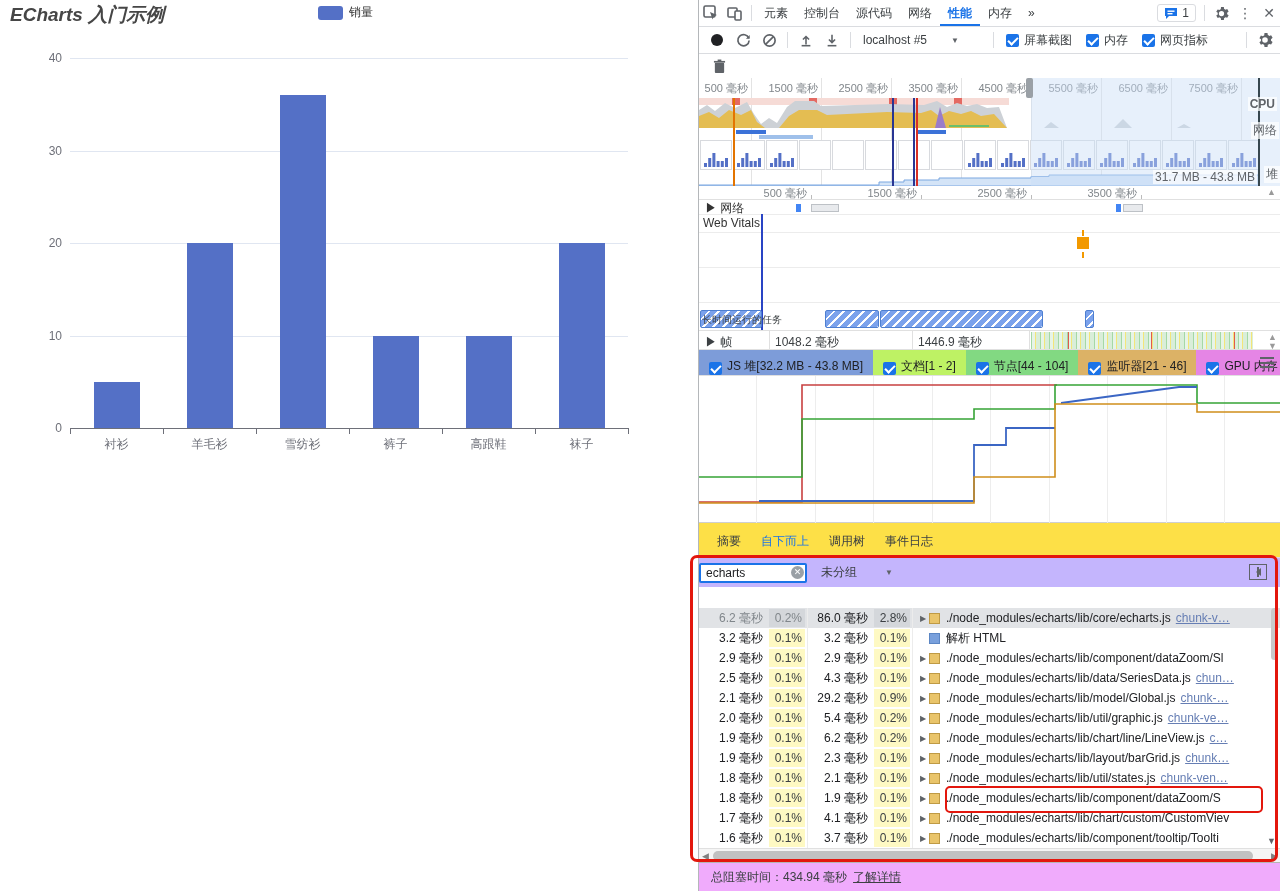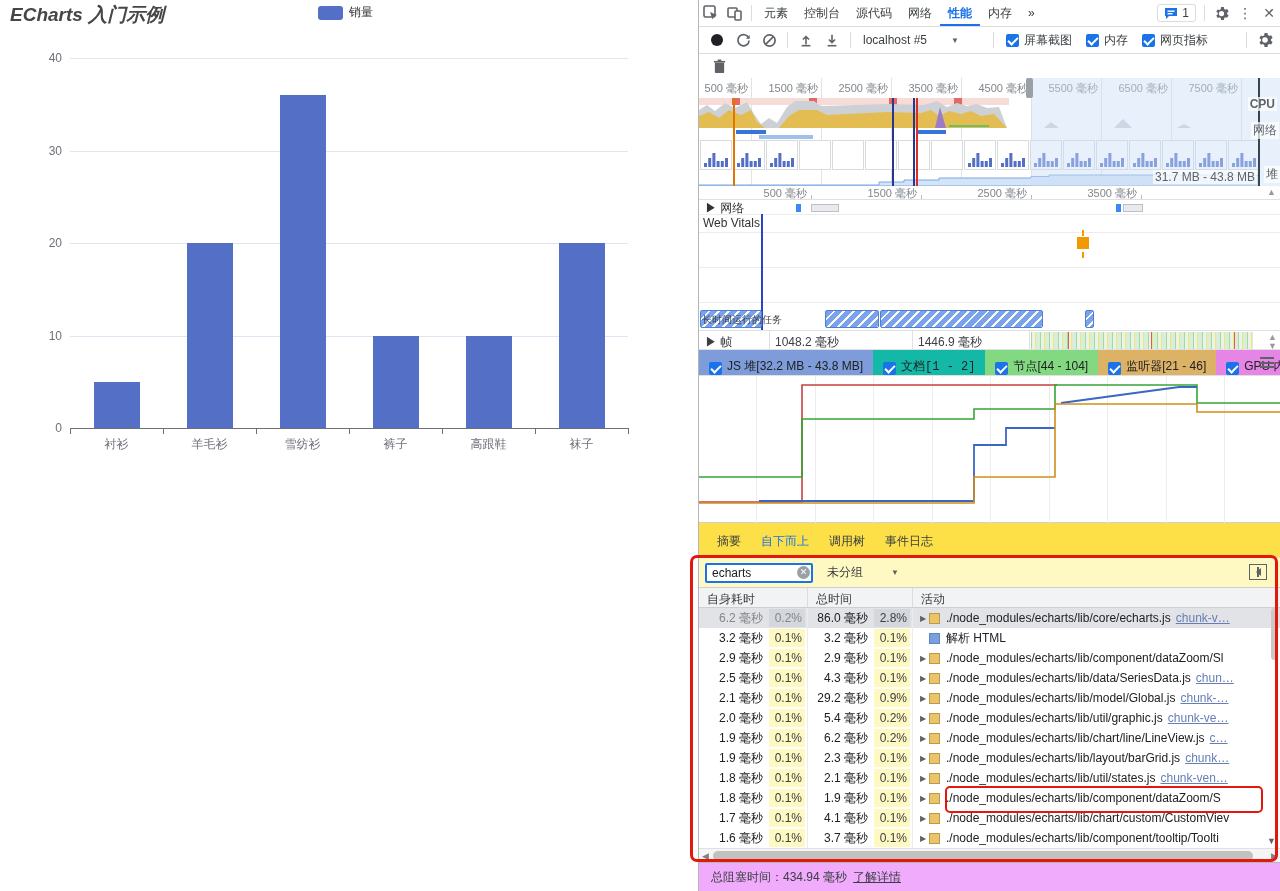--- a/index.html
+++ b/index.html
@@ -92,21 +92,21 @@
   #hamburger::after { content:""; display:block; margin-top:3px; border-top:2px solid #5f6368; }
 
   
   #mem-chart { position:absolute; left:0; top:376px; width:582px; height:147px; background:#fff; border-bottom:1px solid #cfcfcf; }
   .mem-grid { position:absolute; top:0; width:1px; height:147px; background:#ededed; }
 
   
   #bp-tabs { position:absolute; left:0; top:523px; width:582px; height:34px; display:flex; align-items:flex-end; background:#fde047; padding-left:8px; }
   .bp-tab { padding:6px 10px 7px; color:#3c4043; }
   .bp-tab.active { color:#1a73e8; border-bottom:2px solid #1a73e8; padding-bottom:5px; }
-  #bp-filter { position:absolute; left:0; top:557px; width:582px; height:30px; background:#fef9c3; border-top:1px solid #e0e0e0; display:flex; align-items:center; padding-left:6px; }
+  #bp-filter { position:absolute; left:0; top:557px; width:582px; height:30px; background:#c4b5fd; border-top:1px solid #e0e0e0; display:flex; align-items:center; padding-left:0; }
   #filter-input-wrap { position:relative; width:108px; height:20px; }
   #filter-input { width:108px; height:20px; border:2px solid #1a73e8; border-radius:2px; font-size:12px; padding:0 18px 0 5px; color:#202124; font-family:"Liberation Sans",sans-serif; }
   #filter-clear { position:absolute; right:3px; top:3px; width:13px; height:13px; border-radius:50%; background:#9aa0a6; color:#fff; font-size:9px; line-height:13px; text-align:center; }
   #group-sel { display:flex; align-items:center; gap:28px; margin-left:14px; color:#3c4043; }
   #sidebar-toggle { position:absolute; right:14px; top:6px; width:18px; height:16px; border:1px solid #5f6368; display:flex; align-items:center; justify-content:center; gap:1px; }
   #sidebar-toggle .tri { width:0; height:0; border-top:4px solid transparent; border-bottom:4px solid transparent; border-right:5px solid #5f6368; }
   #sidebar-toggle .bar { width:2px; height:10px; background:#5f6368; }
 
   
   #tbl-head { position:absolute; left:0; top:587px; width:582px; height:21px; background:#f1f3f4; border-top:1px solid #cfcfcf; border-bottom:1px solid #cfcfcf; display:flex; font-size:12px; color:#3c4043; }
@@ -525,21 +525,21 @@
       <span id="frames-strip"></span>
       <span class="mini-ar" style="right:4px;top:1px;position:absolute;">▲</span>
       <span class="mini-ar" style="right:4px;top:10px;position:absolute;">▼</span>
     </div>
 
     <div id="mem-legend">
         <span class="chip" style="background: rgb(125, 156, 217);">
           <span class="cbx"></span>
           <span>JS 堆[32.2 MB - 43.8 MB]</span>
         </span>
-        <span class="chip" style="background: #14b8a6; font-family: Liberation Mono, monospace;">
+        <span class="chip" style="background: #bef264;">
           <span class="cbx"></span>
           <span>文档[1 - 2]</span>
         </span>
         <span class="chip" style="background: rgb(130, 217, 130);">
           <span class="cbx"></span>
           <span>节点[44 - 104]</span>
         </span>
         <span class="chip" style="background: rgb(220, 178, 102);">
           <span class="cbx"></span>
           <span>监听器[21 - 46]</span>
@@ -586,25 +586,20 @@
       <span id="group-sel">
         <span>未分组</span>
         <span style="font-size:8px;color:#5f6368;">▼</span>
       </span>
       <span id="sidebar-toggle">
           <span class="tri"></span>
           <span class="bar"></span>
         </span>
     </div>
 
-    <div id="tbl-head">
-      <span class="h-self">自身耗时</span>
-      <span class="h-total">总时间</span>
-      <span class="h-act">活动</span>
-    </div>
     <div id="tbl-body">
         <div class="t-row selected">
           <span class="c-self">
             <span>6.2 毫秒</span>
             <span class="pct">0.2%</span>
           </span>
           <span class="c-total">
             <span>86.0 毫秒</span>
             <span class="pct">2.8%</span>
           </span>

